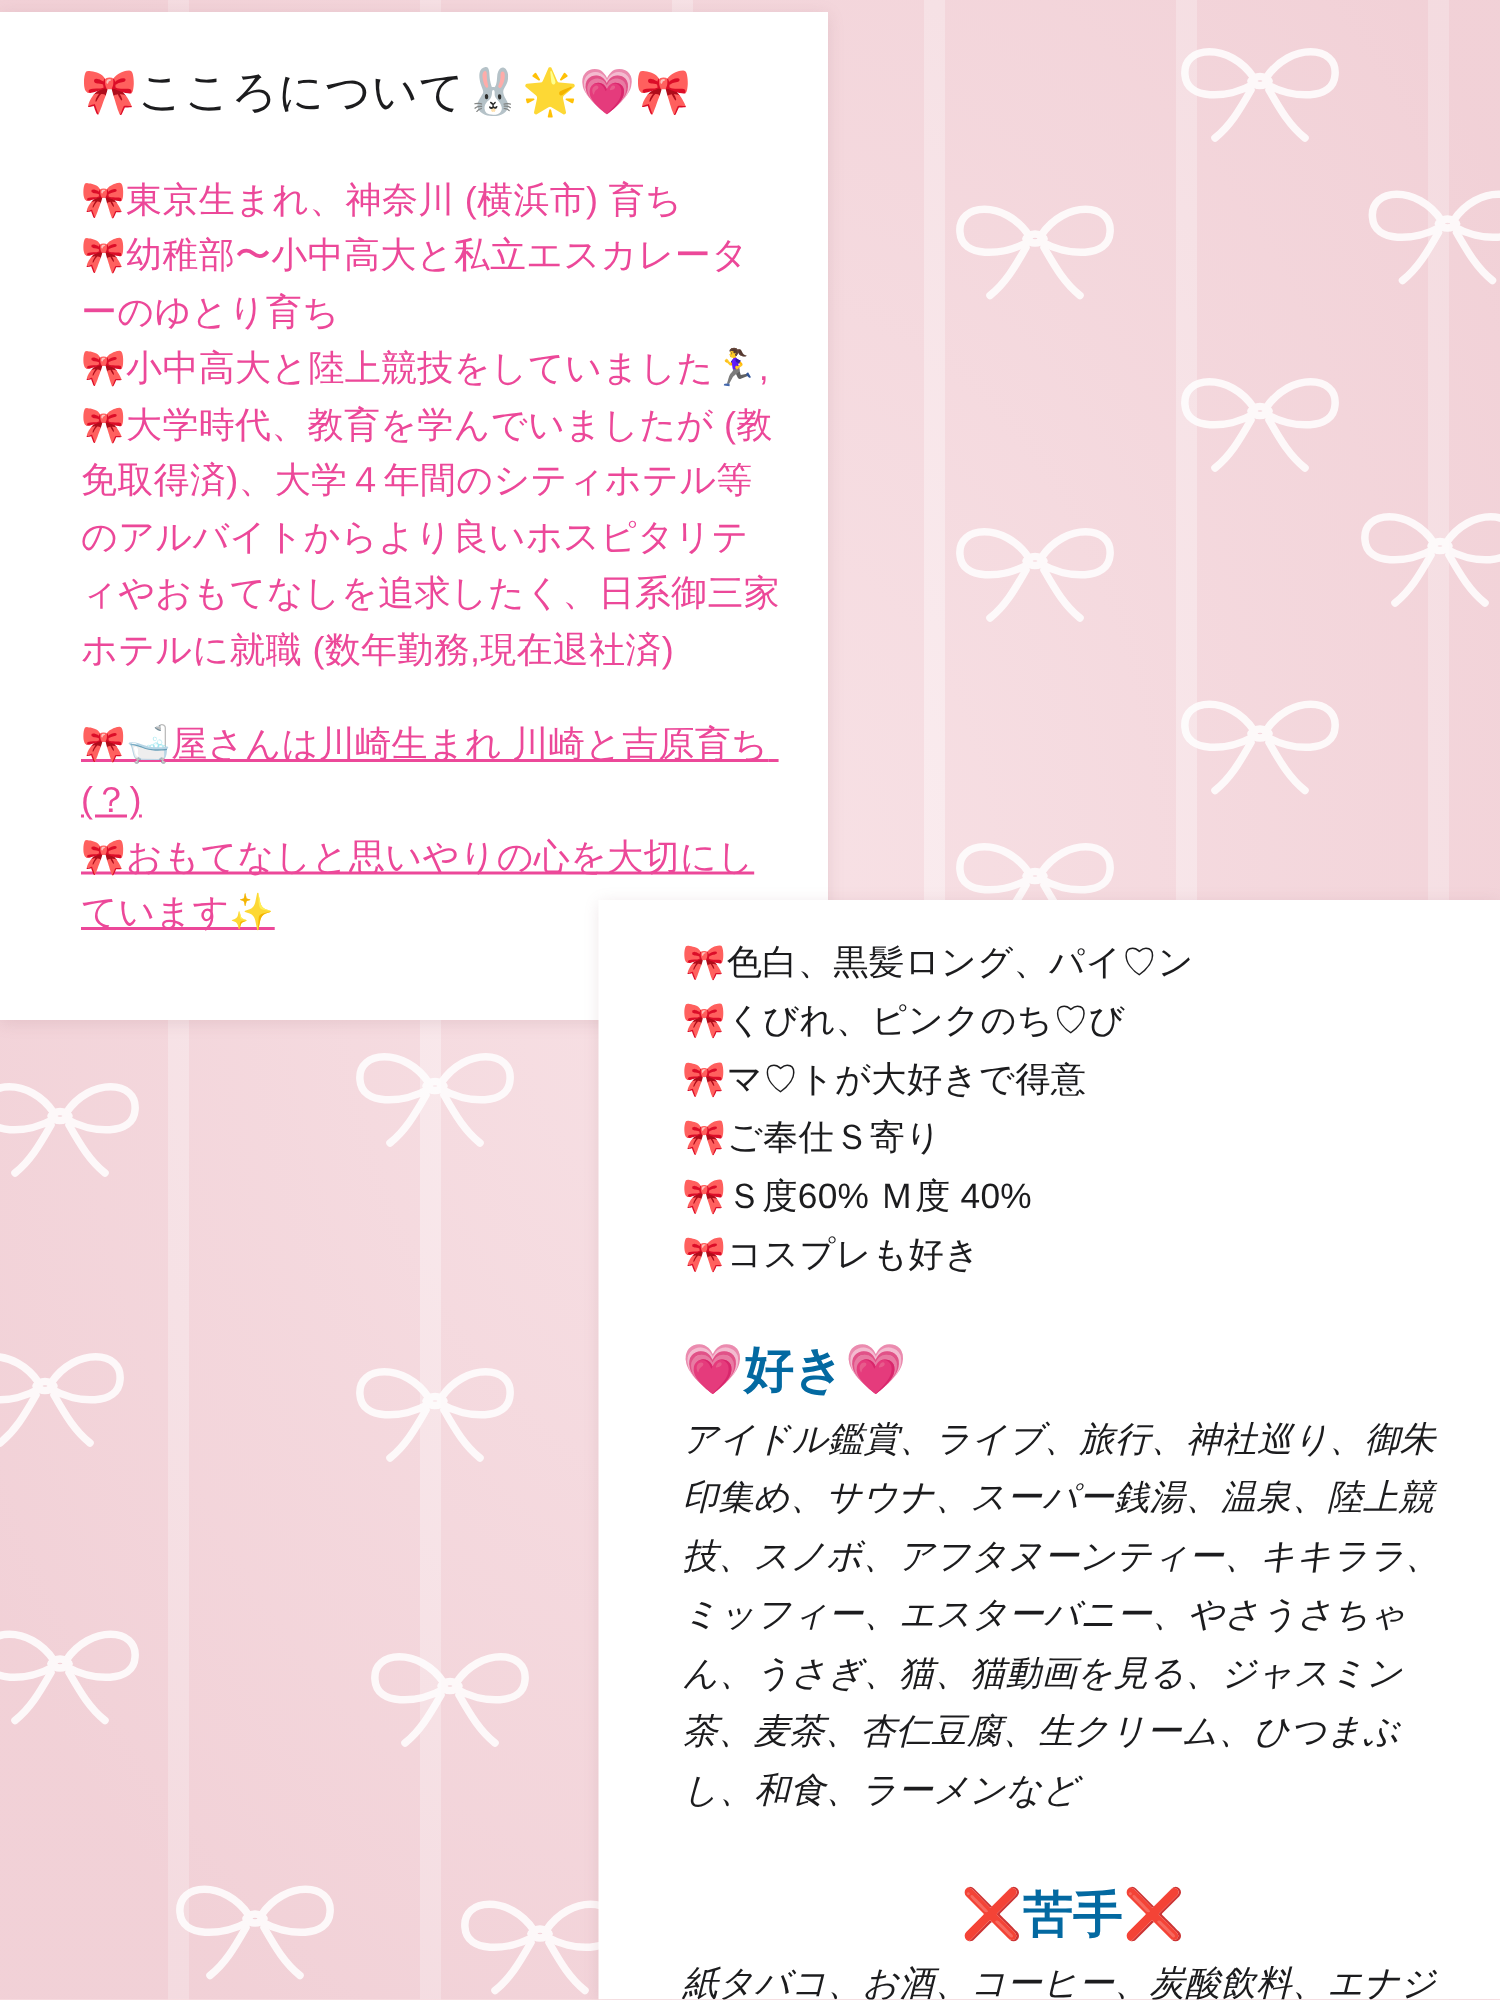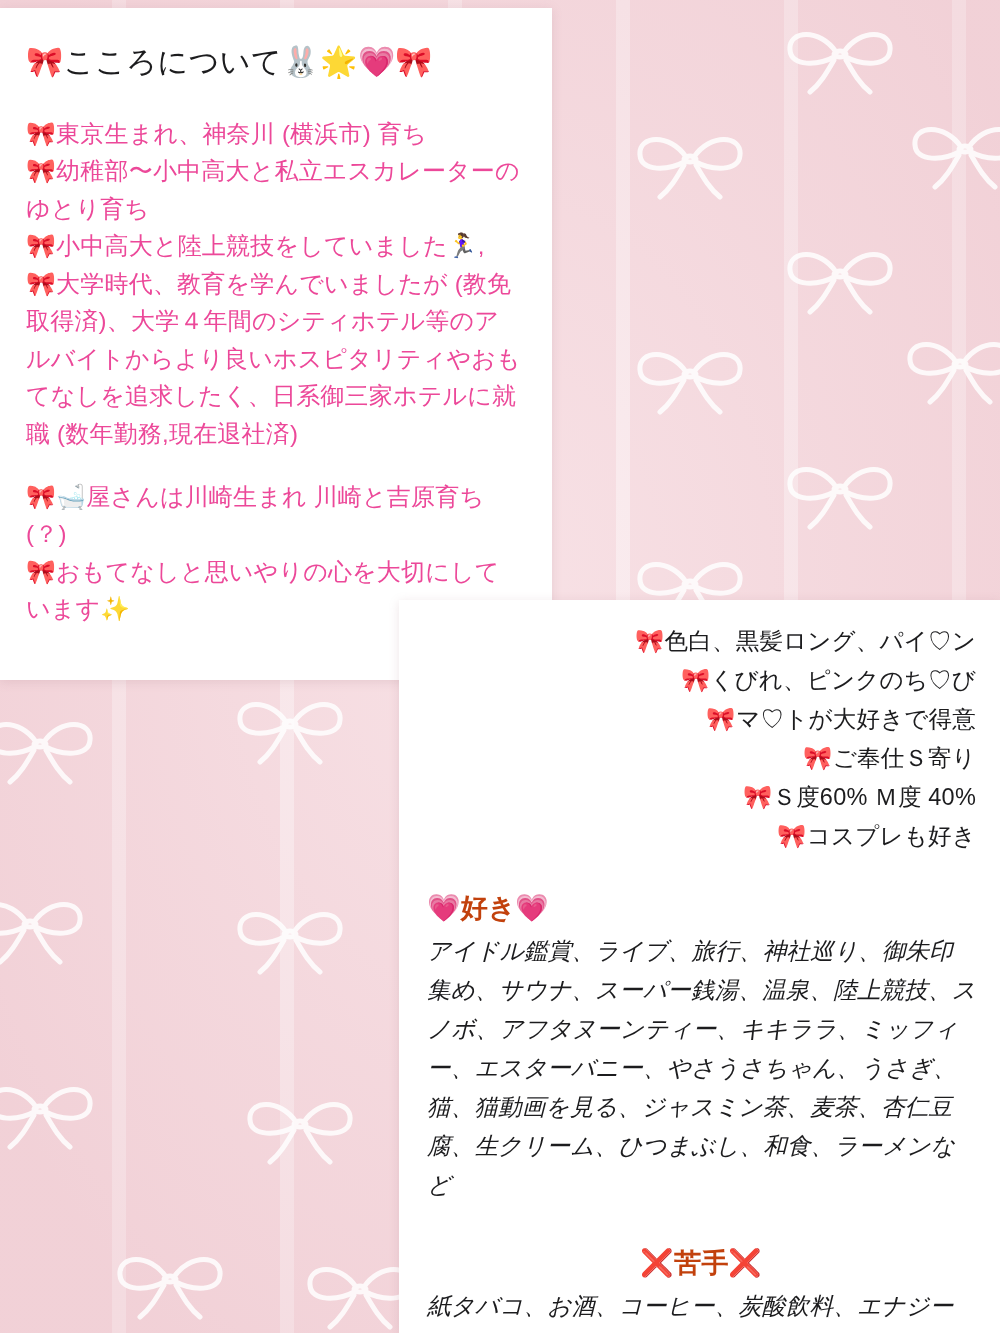--- a/index.html
+++ b/index.html
@@ -62,20 +62,21 @@
   }
   #card-details {
     left: 399px;
     top: 600px;
     width: 601px;
     height: 733px;
   }
   .card-inner {
     padding: 34px 30px 20px 26px;
     box-sizing: border-box;
+    margin-left: 28px;
   }
   #card-details .card-inner {
     padding: 22px 24px 20px 28px;
   }
 
   .title {
     font-size: 30px;
     line-height: 1.3;
     color: #1c1c1e;
     margin: 0 0 34px 0;
@@ -84,36 +85,35 @@
   }
   .para {
     font-size: 24px;
     line-height: 1.56;
     color: #ec4899;
     margin: 0;
     letter-spacing: 0.2px;
     white-space: pre-wrap;
     word-break: break-all;
   }
-  .para + .para { margin-top: 26px; }
+  .para + .para { margin-top: 26px; text-decoration: underline; }
 
   .lines {
     font-size: 23.5px;
     line-height: 1.66;
     color: #1c1c1e;
     margin: 0;
     letter-spacing: 0.2px;
     white-space: pre-wrap;
     word-break: break-all;
-    text-align: right;
   }
   .section-head {
-    font-size: 27px;
+    font-size: 33px;
     line-height: 1.4;
-    color: #c2410c;
+    color: #0369a1;
     margin: 34px 0 4px 0;
     letter-spacing: 0.2px;
   }
   .section-body {
     font-size: 23.5px;
     line-height: 1.66;
     color: #1c1c1e;
     margin: 0;
     letter-spacing: 0.2px;
     white-space: pre-wrap;

